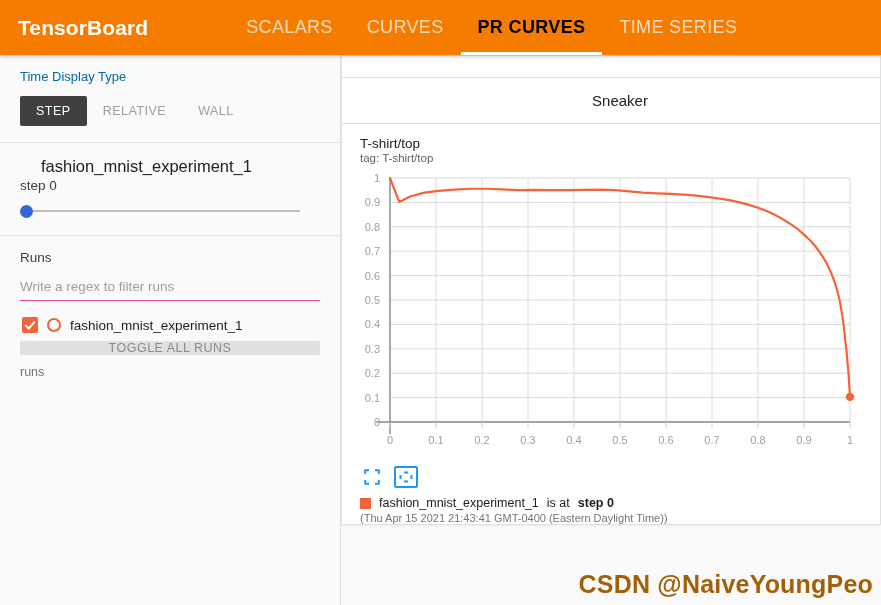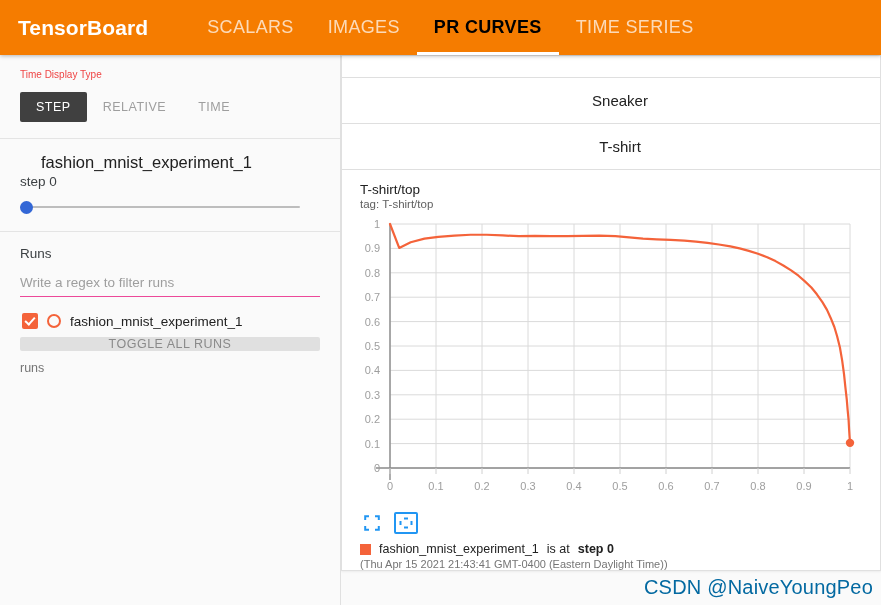--- a/index.html
+++ b/index.html
@@ -11,20 +11,21 @@
     background: #fff;
   }
   #app { width: 881px; height: 605px; position: relative; background:#fff; }
 
   
   .header {
     height: 55px; background: #f57c00; color: #fff;
     display: flex; align-items: center; position: relative;
     box-shadow: 0 1px 4px rgba(0,0,0,.28);
     z-index: 5;
+    gap: 39px;
   }
   .brand {
     font-size: 21px; font-weight: 700; letter-spacing: .1px;
     margin-left: 18px; margin-right: 42px; white-space: nowrap;
   }
   .tabs { display: flex; align-items: stretch; height: 55px; }
   .tab {
     display: flex; align-items: center; justify-content: center;
     padding: 0 17px; height: 55px;
     font-size: 18px; font-weight: 500; letter-spacing: .35px;
@@ -42,21 +43,21 @@
 
   
   .sidebar {
     width: 341px; min-width: 341px; height: 550px;
     background: #fafafa; border-right: 1px solid #e0e0e0;
     overflow: hidden; position: relative;
   }
   .side-sec { padding: 14px 20px 16px 20px; }
   .side-sec.bordered { border-bottom: 1px solid #e4e4e4; }
   .side-label {
-    font-size: 10px; color: #ef4444; margin-bottom: 12px;
+    font-size: 13px; color: #0369a1; margin-bottom: 12px;
   }
   .tdt-row { display: flex; align-items: center; }
   .tdt-btn {
     font-size: 12.5px; letter-spacing: .5px; color: #9e9e9e;
     padding: 8px 16px; border-radius: 2px; cursor: pointer;
     background: transparent; border: none; font-family: inherit;
   }
   .tdt-btn.sel { background: #404040; color: #fff; text-align: right; }
 
   .run-title {
@@ -136,57 +137,57 @@
   }
   .tool-btn.boxed { border: 2px solid #2196f3; border-radius: 2px; }
 
   .legend { padding: 8px 0 0 18px; }
   .legend-line { display: flex; align-items: center; gap: 8px; font-size: 12.5px; color: #212121; }
   .legend-sw { width: 11px; height: 11px; background: #f4633a; flex: none; }
   .legend-time { font-size: 11px; color: #757575; margin-top: 2px; }
 
   .watermark {
     position: absolute; right: 8px; bottom: 6px;
-    font-size: 20px; color: #0369a1; letter-spacing: .2px;
-    pointer-events: none; white-space: nowrap;
+    font-size: 25px; color: #a16207; letter-spacing: .2px;
+    pointer-events: none; white-space: nowrap; font-weight: bold;
   }
 </style>
 </head>
 <body>
 
 <div id="app">
 
   <div class="header">
     <div class="brand">TensorBoard</div>
     <div class="tabs">
       <div class="tab">
         <span>SCALARS</span>
       </div>
       <div class="tab">
-        <span>IMAGES</span>
+        <span>CURVES</span>
       </div>
       <div class="tab active">
         <span>PR CURVES</span>
       </div>
       <div class="tab">
         <span>TIME SERIES</span>
       </div>
     </div>
   </div>
 
   <div class="body">
 
     <div class="sidebar">
 
       <div class="side-sec bordered">
         <div class="side-label">Time Display Type</div>
         <div class="tdt-row">
           <button class="tdt-btn sel">STEP</button>
           <button class="tdt-btn">RELATIVE</button>
-          <button class="tdt-btn">TIME</button>
+          <button class="tdt-btn">WALL</button>
         </div>
       </div>
 
       <div class="side-sec bordered">
         <div class="run-title">
           <span class="swatch"></span>
           <span>fashion_mnist_experiment_1</span>
         </div>
         <div class="step-text">step 0</div>
         <div class="slider">
@@ -212,25 +213,20 @@
     <div class="main">
 
       <div class="card card-partial"></div>
 
       <div class="card">
         <div class="cat-header">
           <span>Sneaker</span>
         </div>
       </div>
 
-      <div class="card">
-        <div class="cat-header">
-          <span>T-shirt</span>
-        </div>
-      </div>
 
       <div class="card chart-card">
         <div class="chart-title">T-shirt/top</div>
         <div class="chart-tag">tag: T-shirt/top</div>
 
         <div class="plot-wrap">
           <svg class="plot" id="plot-svg" width="520" height="290" viewBox="0 0 520 290">
               <line x1="48" y1="252" x2="508" y2="252" stroke="#dadada" stroke-width="1"></line>
               <line x1="48" y1="227.6" x2="508" y2="227.6" stroke="#dadada" stroke-width="1"></line>
               <line x1="48" y1="203.2" x2="508" y2="203.2" stroke="#dadada" stroke-width="1"></line>

